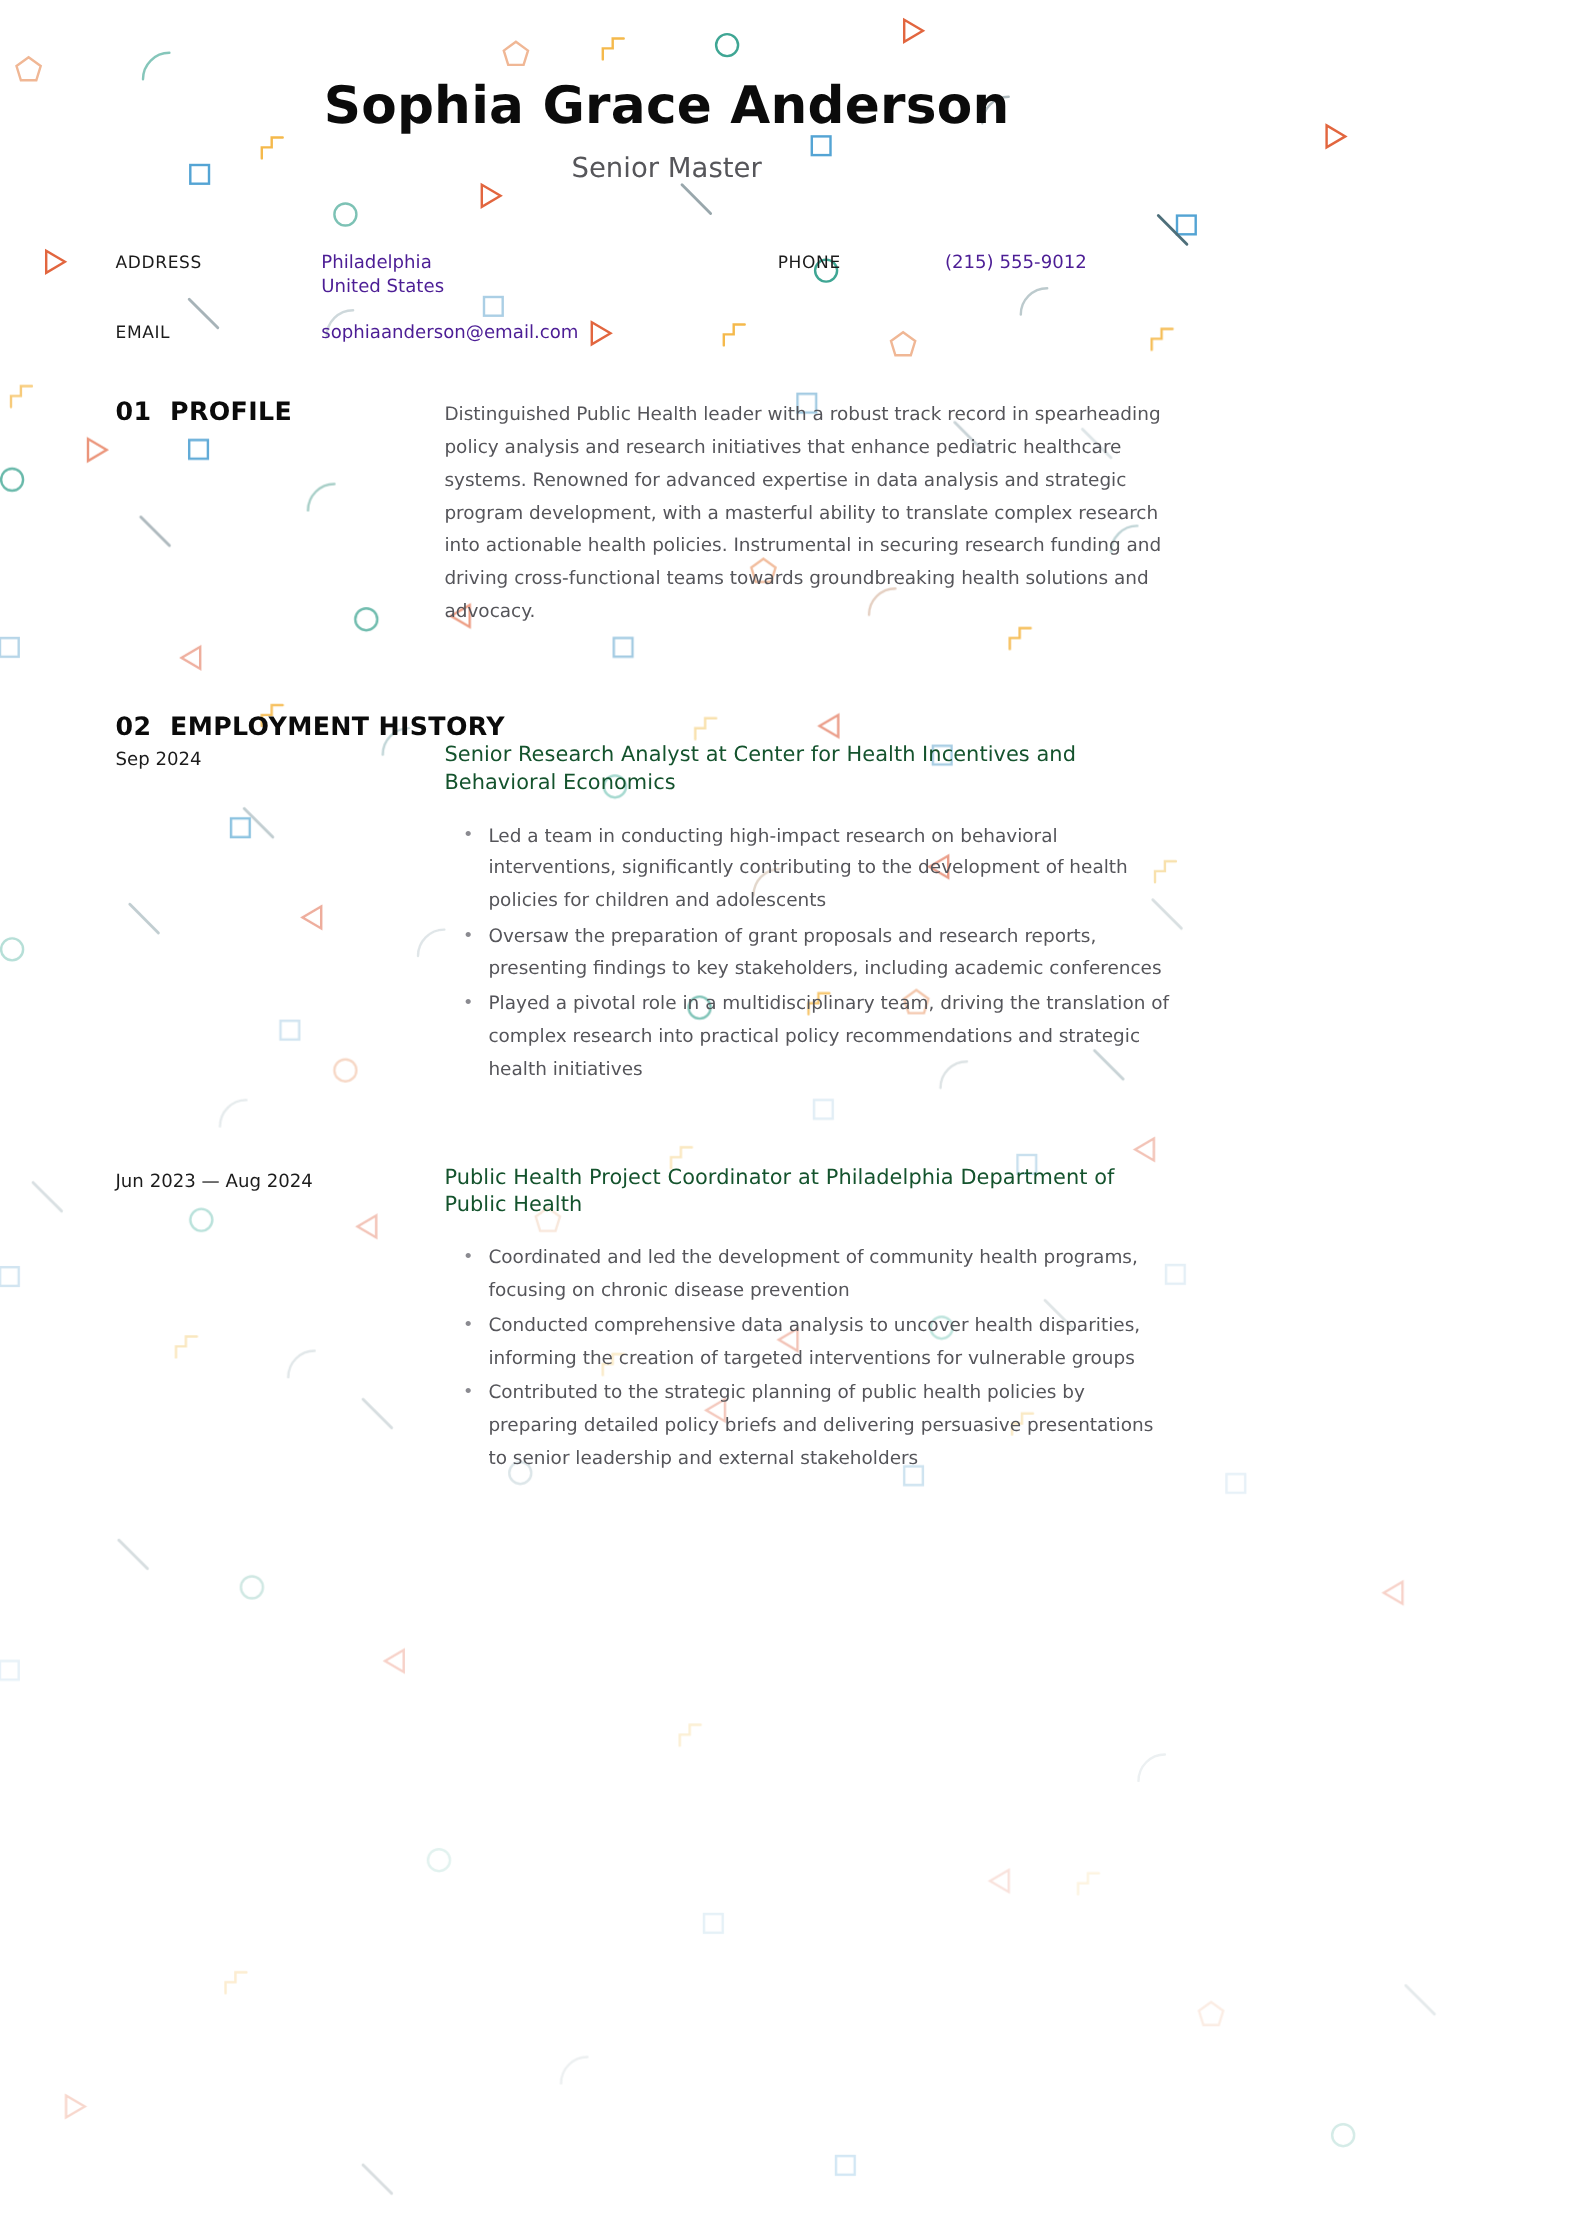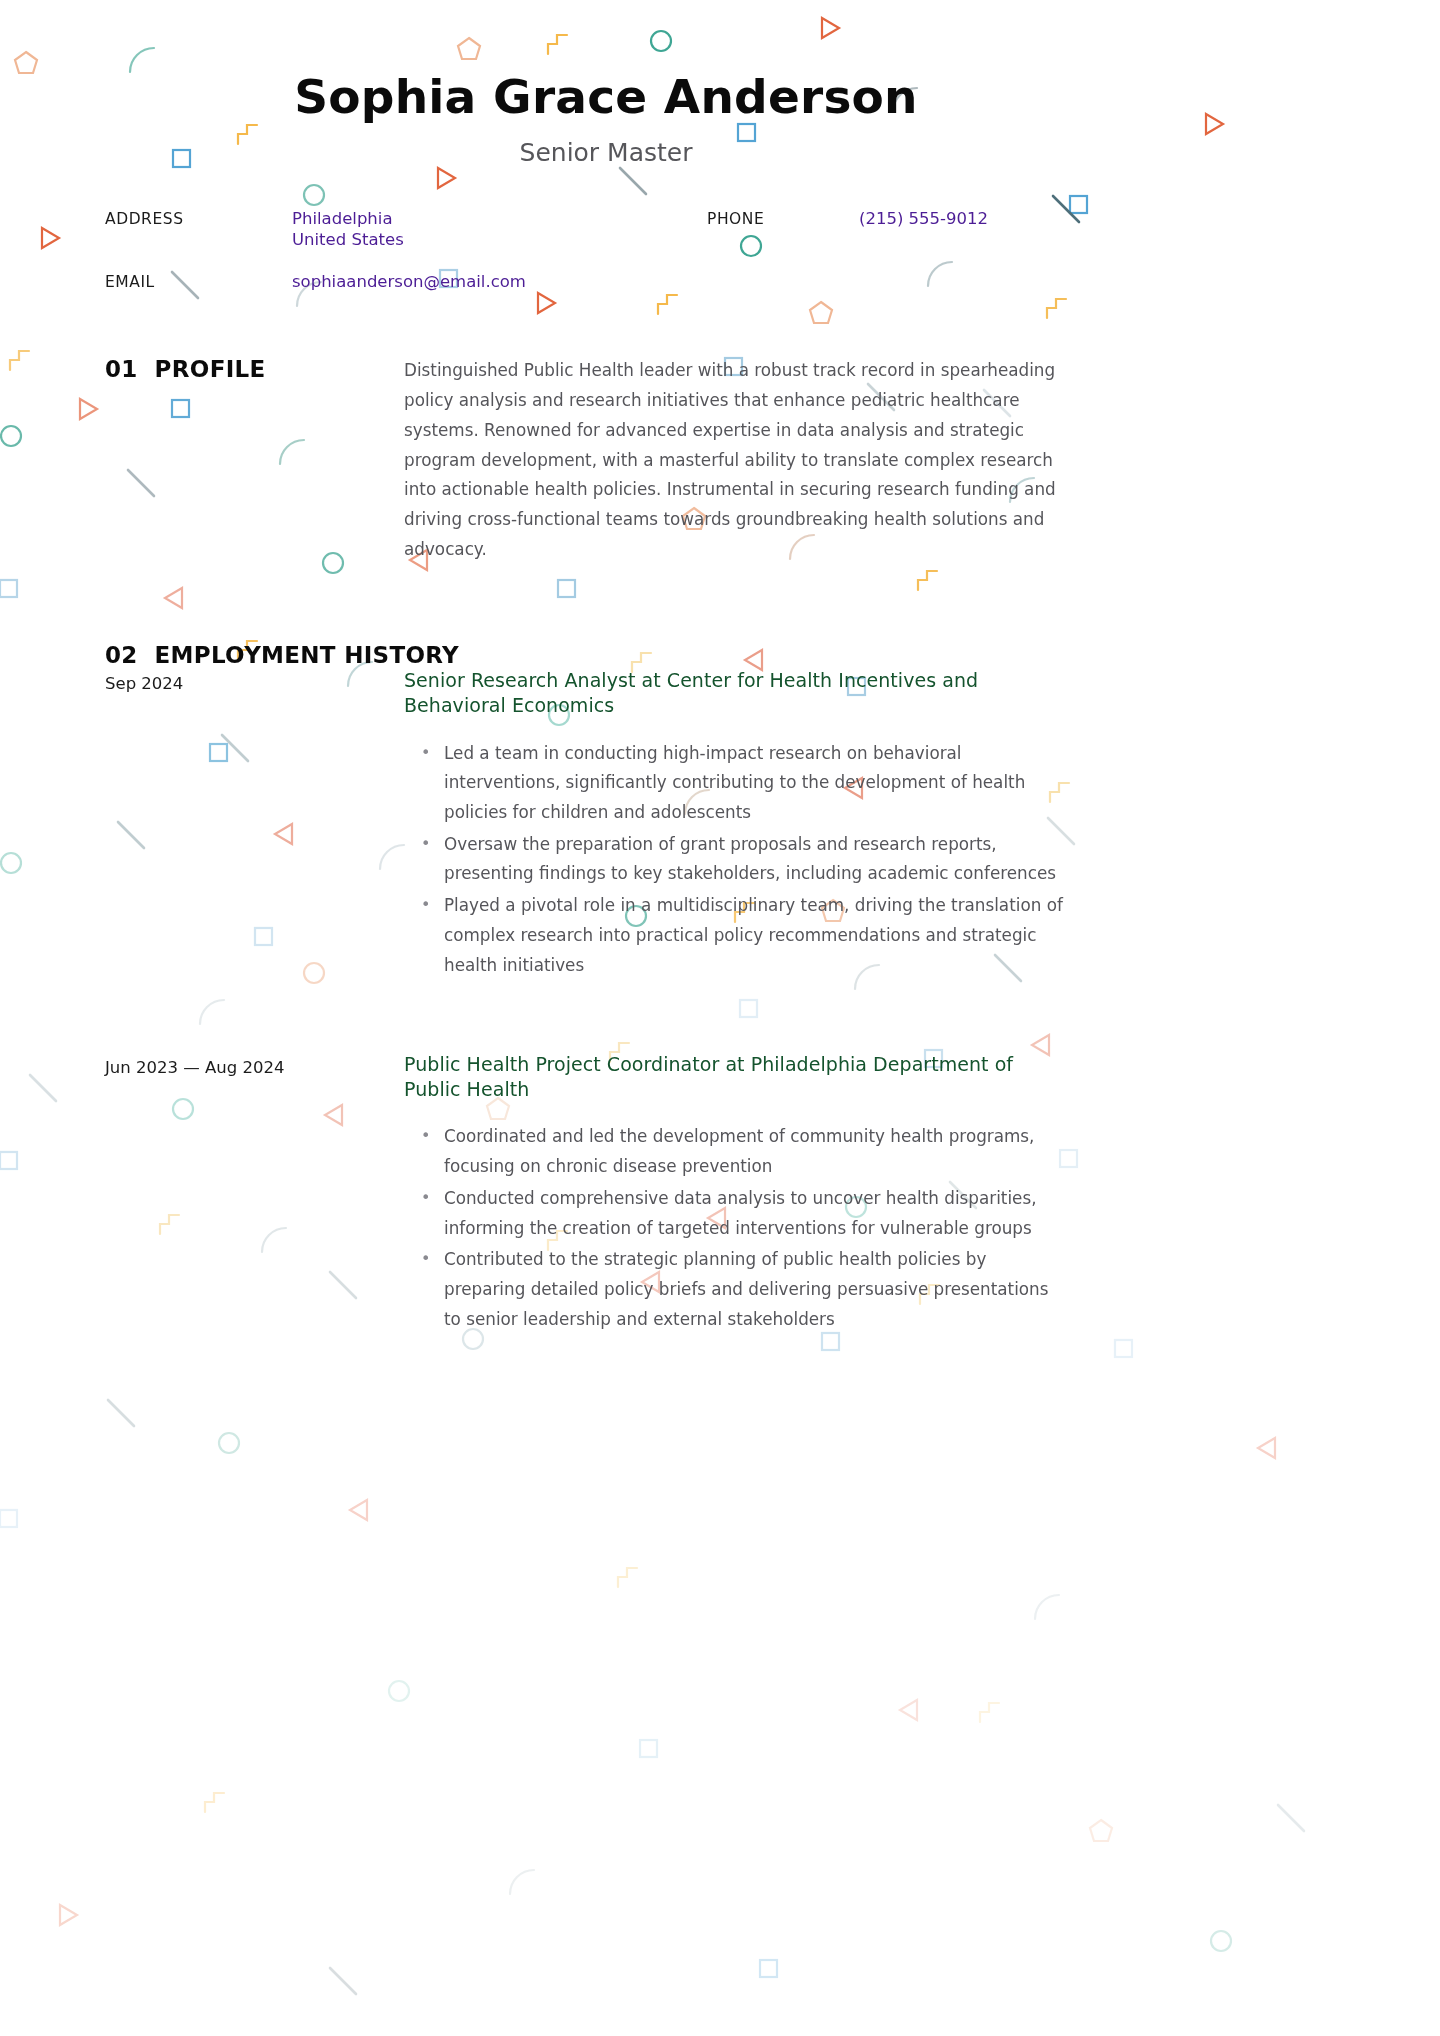--- a/index.html
+++ b/index.html
@@ -50,41 +50,41 @@
   .job-subtitle {
     font-size: 25px;
     color: #56565a;
     margin-top: 14px;
     font-weight: normal;
     line-height: 1.2;
   }
 
   
   .contact {
-    margin-top: 40px;
+    margin-top: 60px;
     display: grid;
     grid-template-columns: 187px 415px 152px auto;
     row-gap: 20px;
     align-items: start;
   }
   .contact-label {
     font-size: 15.5px;
     color: #1b1b1b;
     letter-spacing: 0.55px;
     padding-top: 2px;
   }
   .contact-value {
     font-size: 16.5px;
     color: #4c1d95;
     line-height: 1.30;
   }
   .contact-value .line2 { display: block; }
 
   
-  .section { margin-top: 64px; }
+  .section { margin-top: 50px; }
   .section.employment { margin-top: 78px; }
 
   .section-head {
     display: flex;
     align-items: baseline;
     gap: 17px;
     font-size: 23px;
     font-weight: bold;
     color: #0b0b0b;
     letter-spacing: 0.3px;

